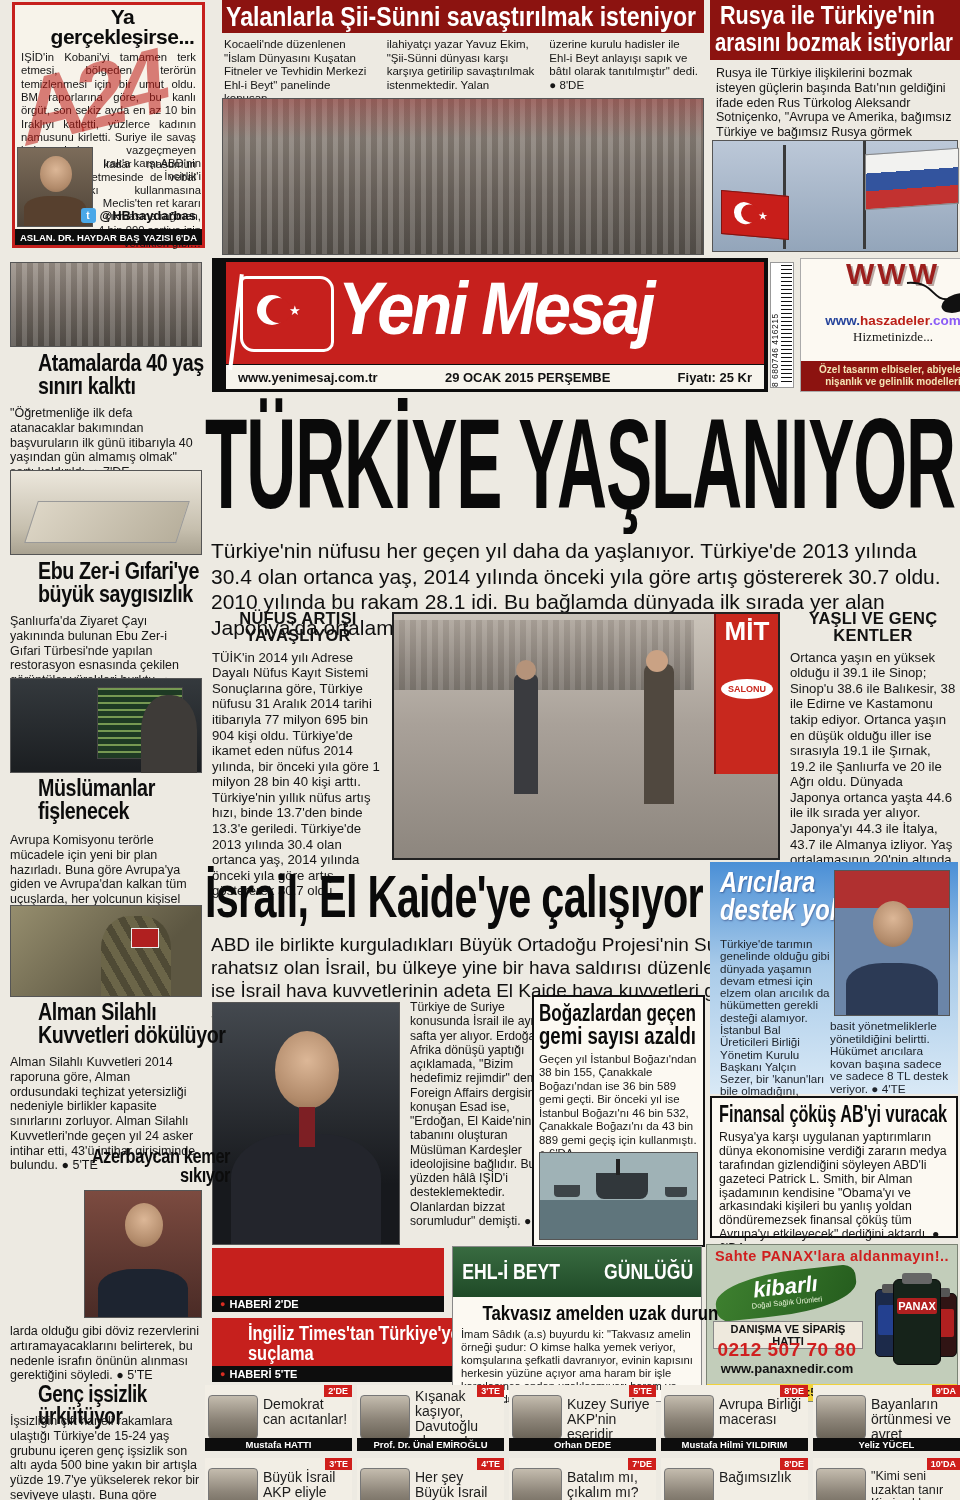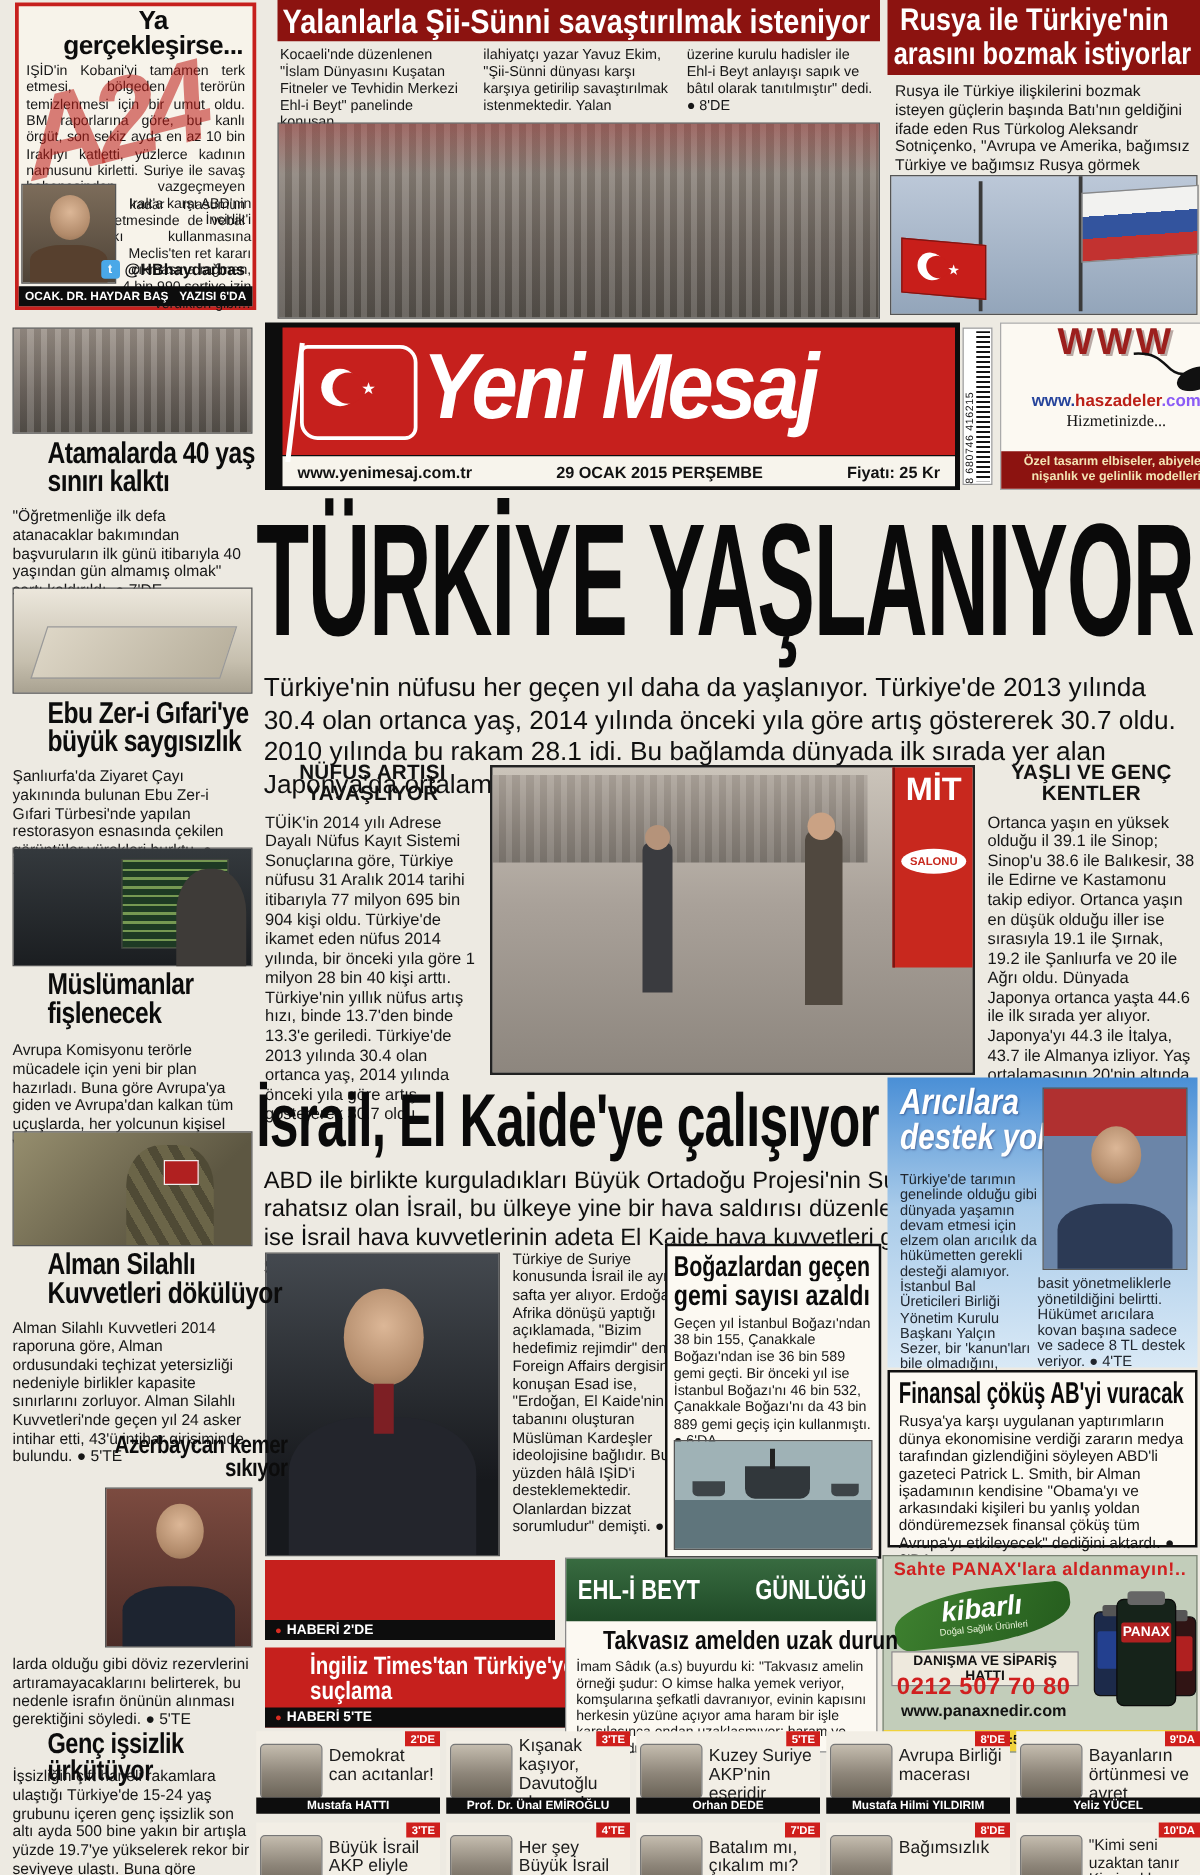--- a/index.html
+++ b/index.html
@@ -45,21 +45,21 @@
     <div class="bt" style="position:absolute;left:82px;top:152px;width:104px;font-size:11.3px;text-align:right;">Irak'a karşı ABD'nin İncirlik'i kullanmasına Meclis'ten ret kararı çıkmasına rağmen, 4 bin 990 sortiye izin verdikleri gibi…</div>
     <div class="abs ph" style="left:2px;bottom:18px;width:76px;height:80px;background:linear-gradient(180deg,#7c6c5a,#4e4337);">
       <div class="head" style="left:22px;top:8px;width:32px;height:36px;"></div>
       <div class="suit" style="width:62px;height:30px;background:#57402e;"></div>
     </div>
     <div class="abs" style="right:6px;bottom:22px;font-weight:bold;font-size:13px;display:flex;align-items:center;gap:4px;">
       <span style="display:inline-block;width:15px;height:15px;background:#4aa8e8;color:#fff;border-radius:3px;font-size:10px;text-align:center;line-height:15px;">t</span>
       <span>@HBhaydarbas</span>
     </div>
     <div class="abs" style="left:0;right:0;bottom:0;height:16px;background:#0d0d0d;color:#fff;font-size:9.5px;font-weight:bold;display:flex;justify-content:space-between;align-items:center;padding:0 5px;">
-      <span>OCAK. DR. HAYDAR BAŞ</span>
+      <span>ASLAN. DR. HAYDAR BAŞ</span>
       <span>YAZISI 6'DA</span>
     </div>
     <div class="abs" style="left:2px;top:40px;font-size:92px;font-weight:bold;font-style:italic;color:rgba(190,25,20,.55);transform:rotate(-14deg);letter-spacing:-8px;pointer-events:none;">A24</div>
   </div>
 
   <div class="abs maroon" style="left:222px;top:0;width:482px;height:33px;">
     <svg width="478" height="33" style="display:block">
       <text x="4" y="26" font-size="27" font-weight="bold" fill="#ffffff" textLength="470" lengthAdjust="spacingAndGlyphs">Yalanlarla Şii-Sünni savaştırılmak isteniyor</text>
     </svg>
   </div>

